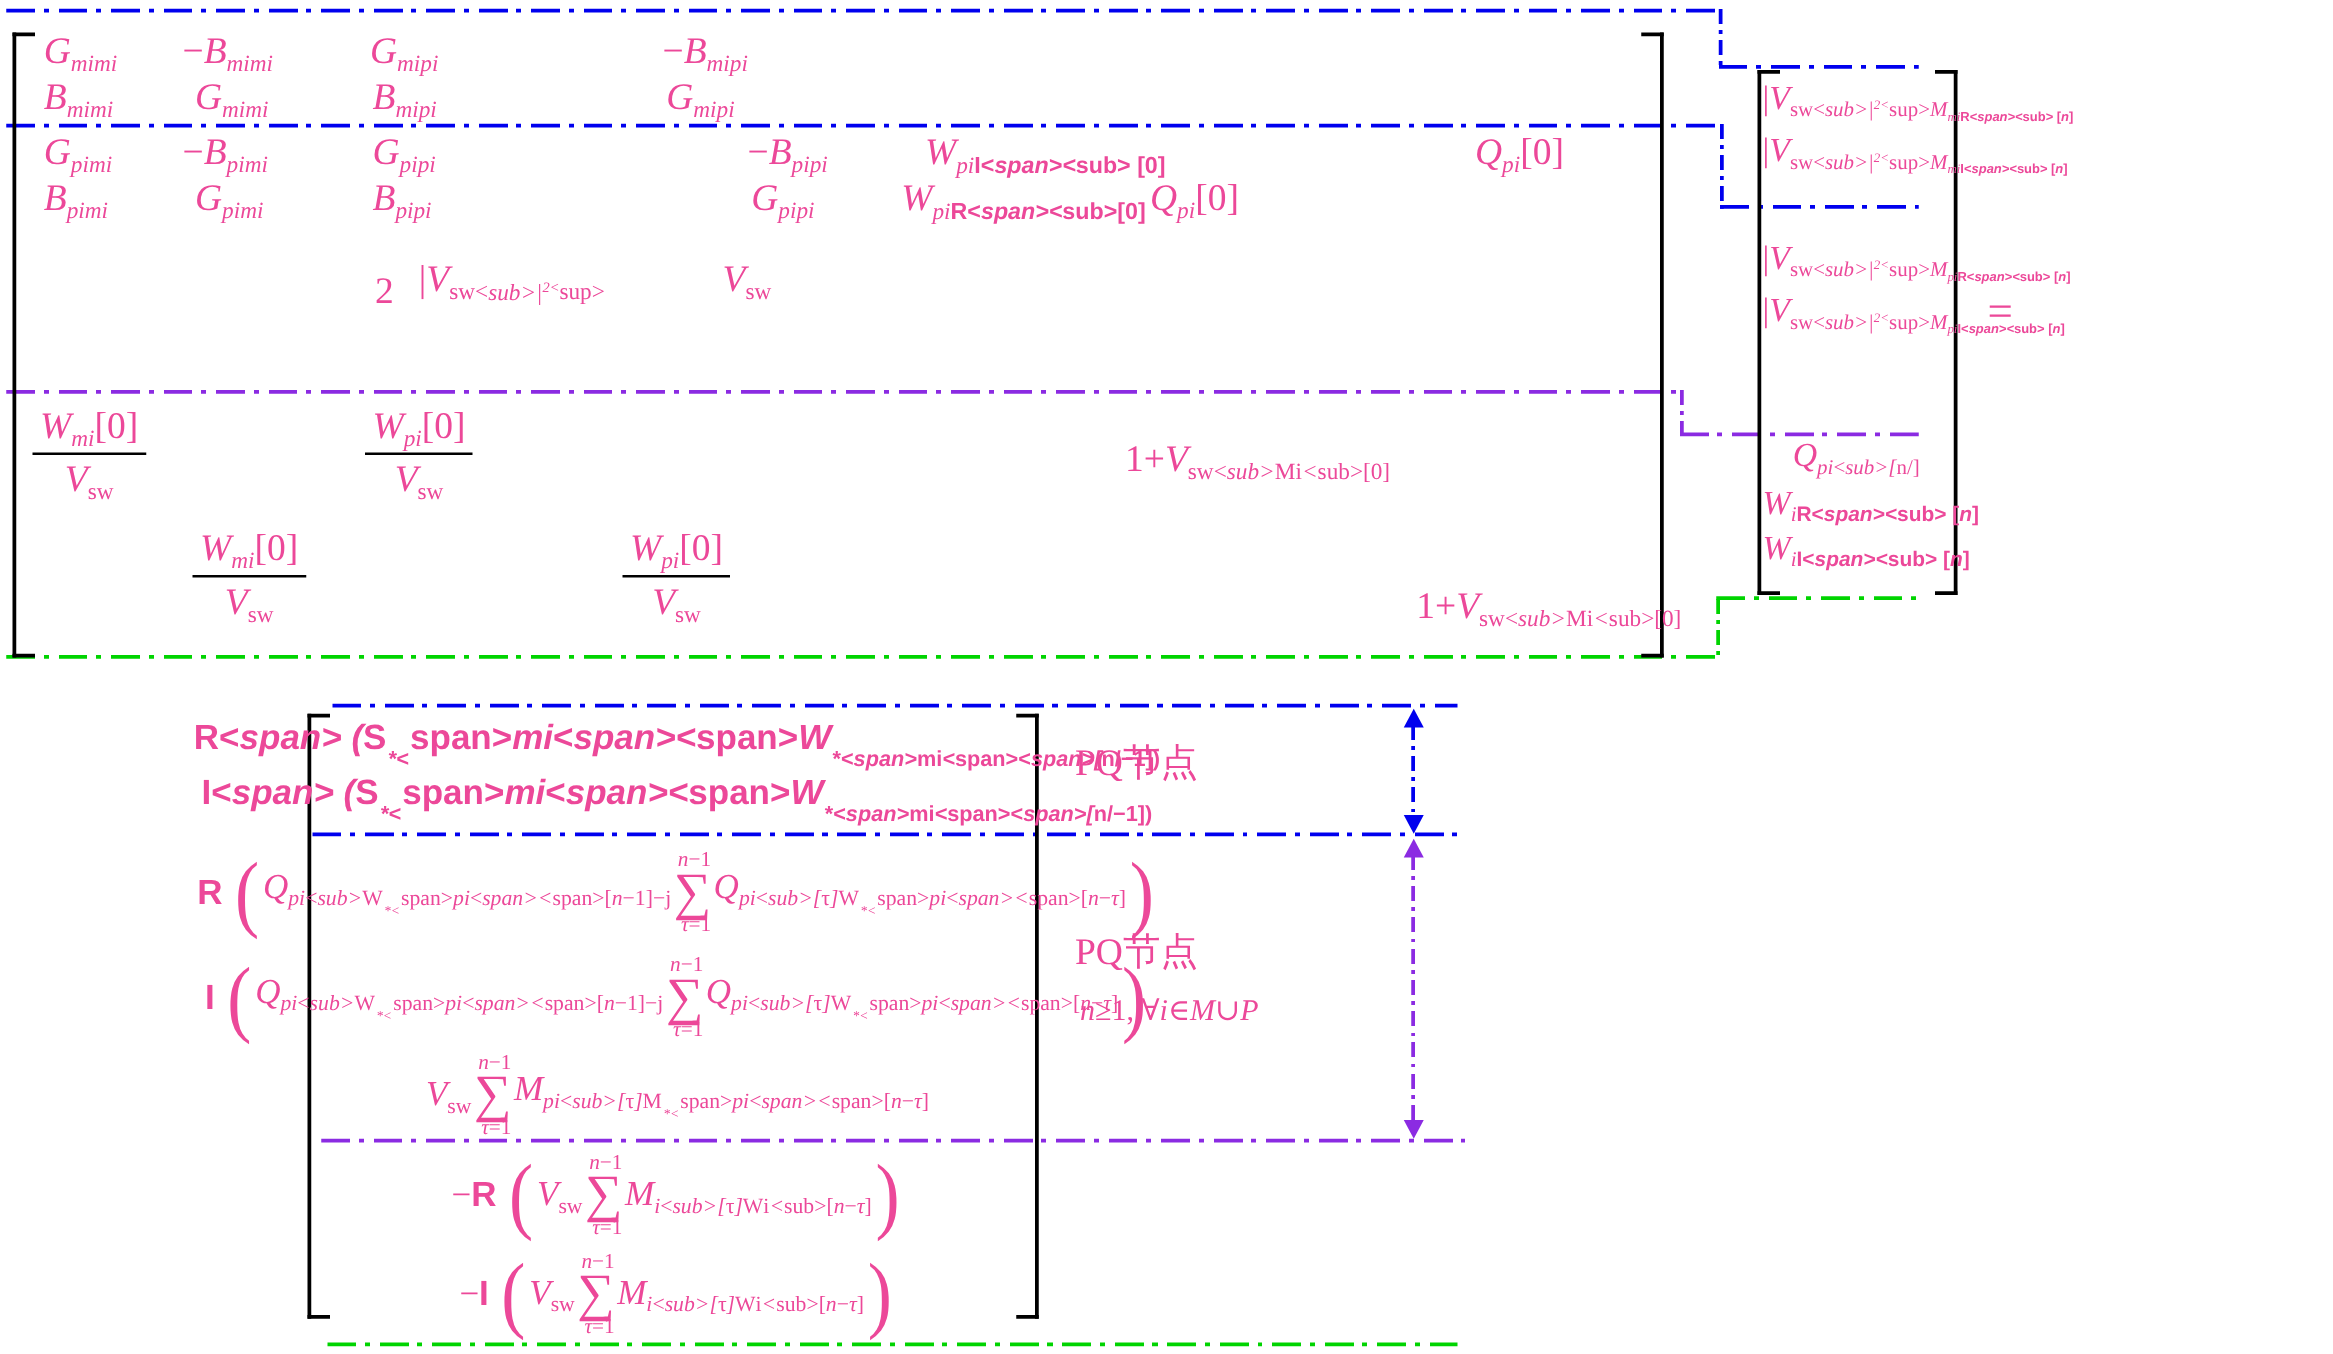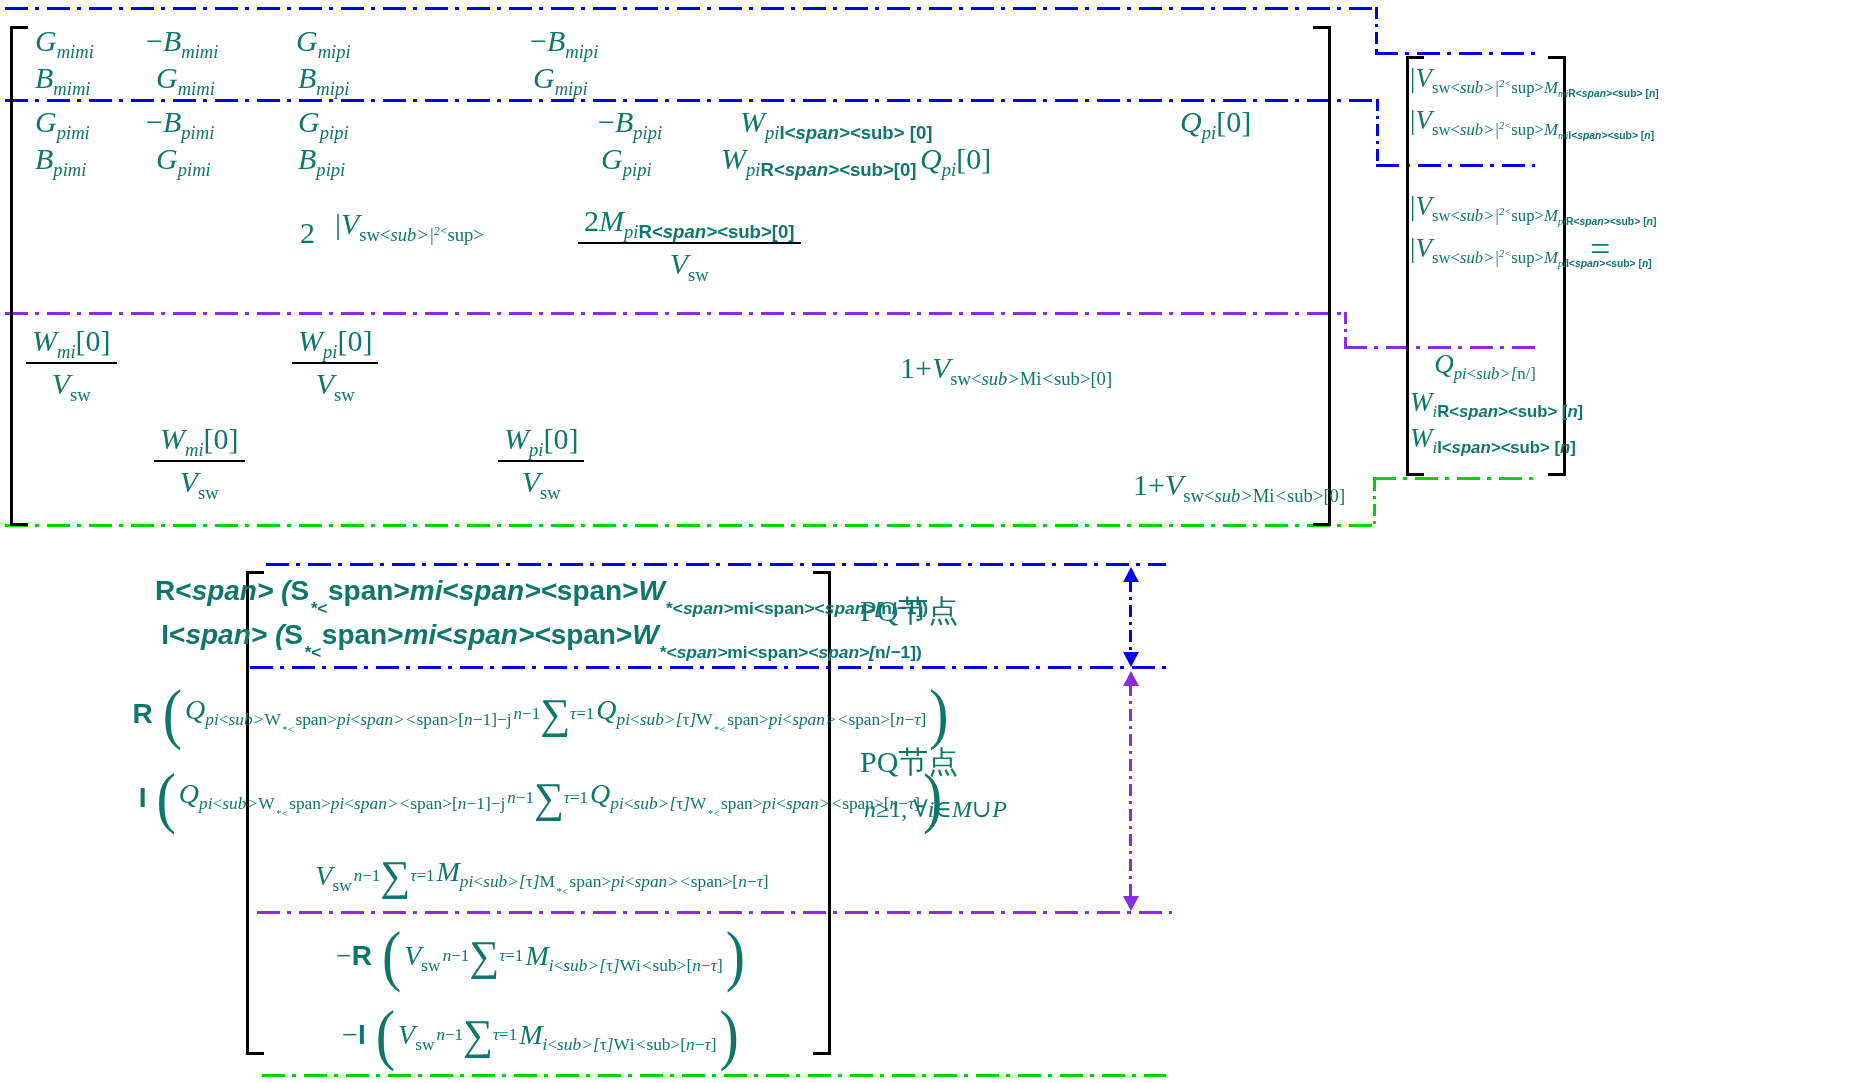--- a/index.html
+++ b/index.html
@@ -1,17 +1,17 @@
 <!DOCTYPE html>
 <html style="--blue: #0000ee; --purple: #8b2be2; --green: #00d400;"><head>
 <meta charset="utf-8">
 <style>
   html,body{margin:0;padding:0;background:#fff}
   .canvas{position:relative;width:1710px;height:1083px;background:#ffffff;
-    font-family:"Liberation Serif","DejaVu Serif",serif;color:#0f766e;overflow:hidden}
+    font-family:"Liberation Serif","DejaVu Serif",serif;color:#ec4899;overflow:hidden}
   .t{position:absolute;white-space:nowrap;font-size:30px;line-height:34px}
   i{font-style:italic}
   sub{font-size:0.62em;vertical-align:-0.35em;line-height:0}
   sup{font-size:0.62em;vertical-align:0.55em;line-height:0}
   .sf{font-family:"Liberation Sans","DejaVu Sans",sans-serif;font-style:normal;font-weight:bold}
   .ss{display:inline-flex;flex-direction:column;align-items:flex-start;vertical-align:-0.5em;margin:0 1px}
   .ss .st{font-size:0.62em;line-height:0.85em}
   .ss .sb{font-size:0.62em;line-height:0.85em}
   .frac{position:absolute;display:inline-flex;flex-direction:column;text-align:center;
     font-size:30px;line-height:34px;white-space:nowrap}
@@ -23,21 +23,21 @@
   .hdd{position:absolute;height:3px;
     background:repeating-linear-gradient(90deg,var(--c) 0 23px,transparent 23px 30px,var(--c) 30px 34px,transparent 34px 42px)}
   .vdd{position:absolute;width:3px;
     background:repeating-linear-gradient(180deg,var(--c) 0 12px,transparent 12px 17px,var(--c) 17px 20px,transparent 20px 25px)}
   .blue{--c:var(--blue)} .purple{--c:var(--purple)} .green{--c:var(--green)}
   .arrU{position:absolute;width:0;height:0;border-left:8px solid transparent;border-right:8px solid transparent;border-bottom:15px solid var(--c)}
   .arrD{position:absolute;width:0;height:0;border-left:8px solid transparent;border-right:8px solid transparent;border-top:15px solid var(--c)}
   .mrow{position:absolute;left:262px;width:560px;display:flex;justify-content:center;align-items:center;
     font-size:28px;line-height:32px;white-space:nowrap}
   .mrow .op{margin-right:7px}
-  .sum{display:inline-flex;flex-direction:row;align-items:center;margin:0 2px}
+  .sum{display:inline-flex;flex-direction:column;align-items:flex-end;margin:0 2px}
   .sum .lim{font-size:17px;line-height:16px}
   .sum .sig{font-size:42px;line-height:36px}
   .bp{font-size:58px;line-height:0.9;transform:scaleY(1.18);font-style:normal;margin:0 3px}
   .vent{position:absolute;left:1410px;width:150px;text-align:center;font-size:27px;line-height:32px;white-space:nowrap}
 </style>
 </head>
 <body>
 
 <div class="canvas">
 
@@ -82,21 +82,20 @@
   <div class="t" style="left:298px;top:142px"><i>B</i><sub><i>pipi</i></sub></div>
   <div class="t" style="left:601px;top:142px"><i>G</i><sub><i>pipi</i></sub></div>
   <div class="t" style="left:721px;top:142px"><i>W</i><sub><i>pi</i><span class="sf">R&lt;<i>span&gt;&lt;</i>sub&gt;[0]</span></sub></div>
   <div class="t" style="left:920px;top:142px"><i>Q</i><sub><i>pi</i></sub>[0]</div>
 
   <div class="t" style="left:300px;top:216px">2</div>
   <div class="frac" style="left:335px;top:204px">
     <span class="den">|<i>V</i><sub>sw&lt;<i>sub&gt;|<sup>2&lt;</sup></i>sup&gt;</sub></span>
   </div>
   <div class="frac" style="left:578px;top:204px">
-    <span class="num">2<i>M</i><sub><i>pi</i><span class="sf">R&lt;<i>span&gt;&lt;</i>sub&gt;[0]</span></sub></span>
     <span class="den"><i>V</i><sub>sw</sub></span>
   </div>
 
   <div class="frac" style="left:26px;top:324px">
     <span class="num"><i>W</i><sub><i>mi</i></sub>[0]</span>
     <span class="den"><i>V</i><sub>sw</sub></span>
   </div>
   <div class="frac" style="left:292px;top:324px">
     <span class="num"><i>W</i><sub><i>pi</i></sub>[0]</span>
     <span class="den"><i>V</i><sub>sw</sub></span>

